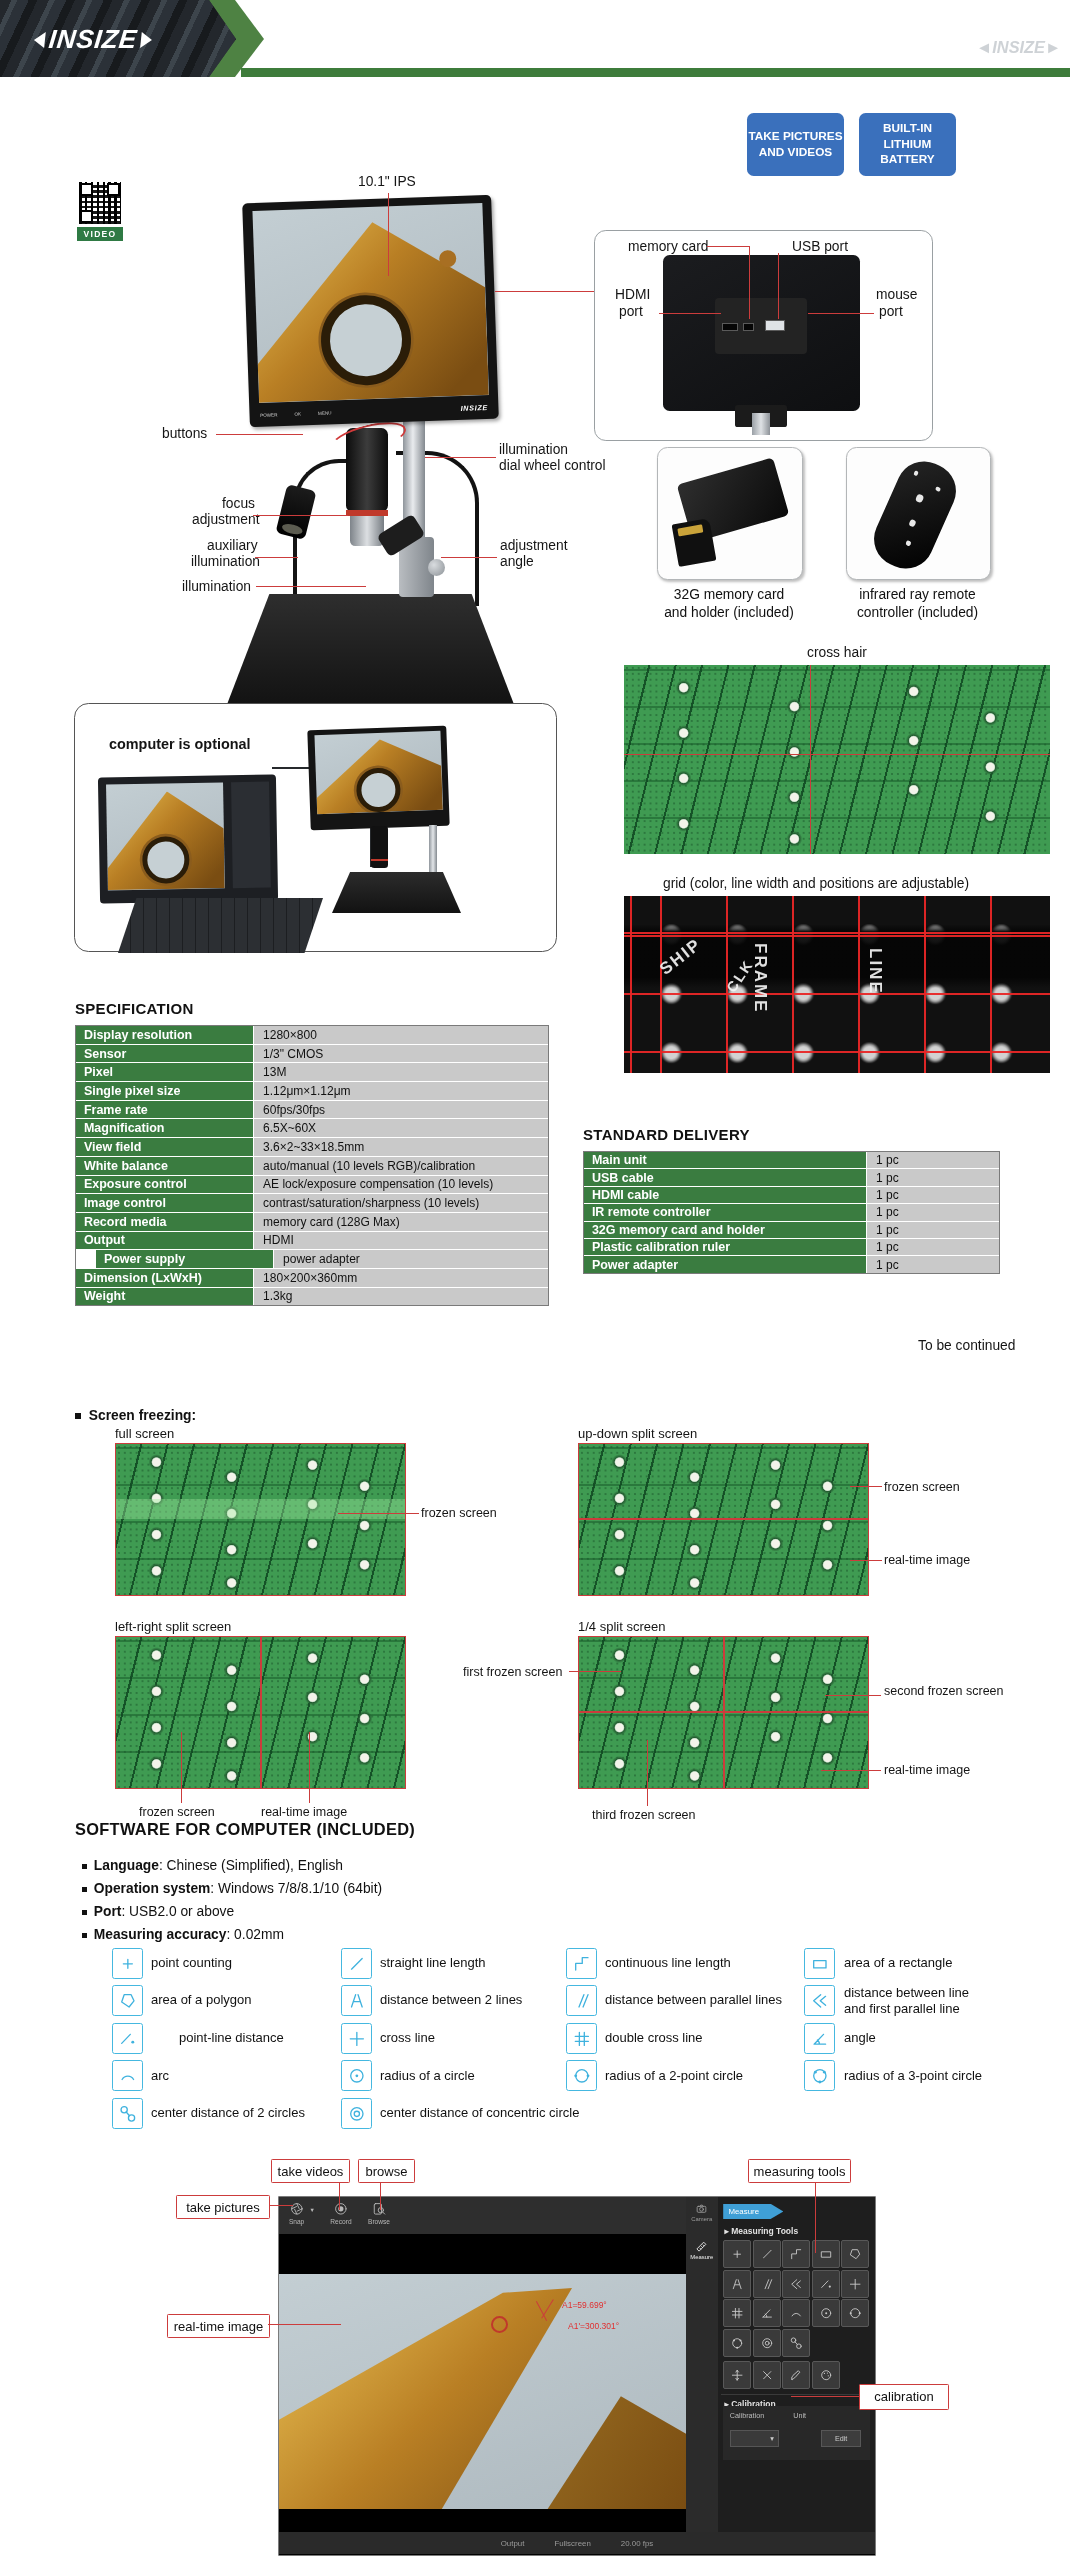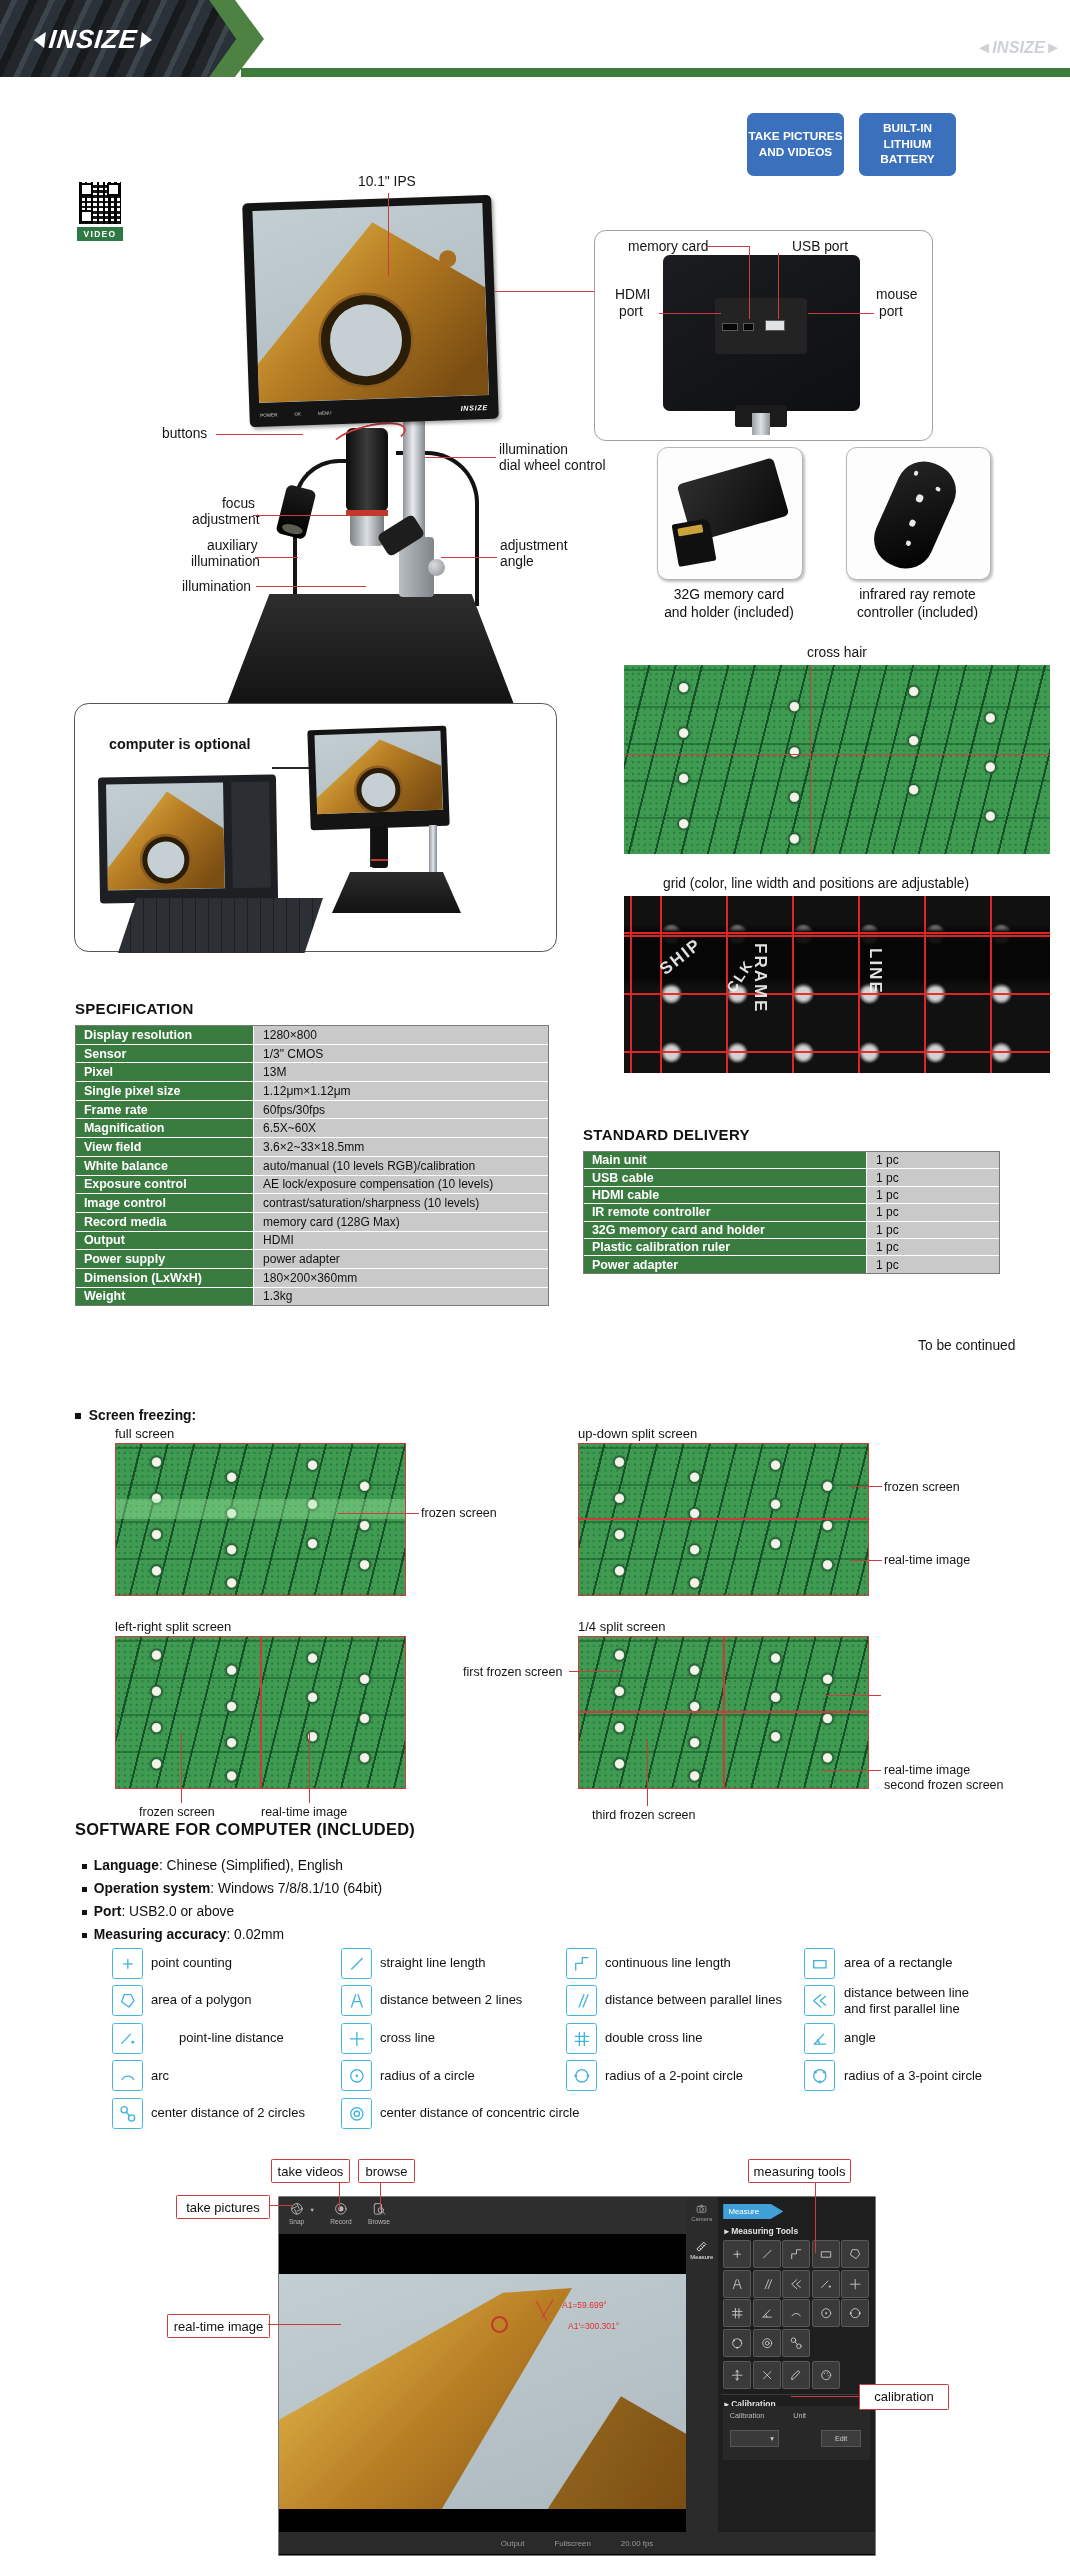--- a/index.html
+++ b/index.html
@@ -475,21 +475,21 @@
       </div>
     <div class="trow">
         <div class="tk" style="width:169px;height:17.7px;">Record media</div>
         <div class="tv">memory card (128G Max)</div>
       </div>
     <div class="trow">
         <div class="tk" style="width:169px;height:17.7px;">Output</div>
         <div class="tv">HDMI</div>
       </div>
     <div class="trow">
-        <div class="tk" style="width:169px;height:17.7px;">Power supply</div>
+        <div class="tk" style="width:169px;height:17.7px;margin-left:20px;">Power supply</div>
         <div class="tv">power adapter</div>
       </div>
     <div class="trow">
         <div class="tk" style="width:169px;height:17.7px;">Dimension (LxWxH)</div>
         <div class="tv">180×200×360mm</div>
       </div>
     <div class="trow">
         <div class="tk" style="width:169px;height:17.7px;">Weight</div>
         <div class="tv">1.3kg</div>
       </div>
@@ -557,21 +557,21 @@
   <div class="rl" style="left:309px;top:1732px;width:1.3px;height:71px;"></div>
   <div class="cl19" style="left:261px;top:1805px;">real-time image</div>
 
   <div class="cl19" style="left:578px;top:1619px;font-size:13px;">1/4 split screen</div>
   <div class="pcb redborder" style="left:578px;top:1636px;width:289px;height:151px;">
     <div class="rl" style="left:144px;top:0;width:2px;height:151px;"></div>
     <div class="rl" style="left:0;top:74px;width:289px;height:2px;"></div>
   </div>
   <div class="cl19" style="left:463px;top:1665px;">first frozen screen</div>
   <div class="rl" style="left:569px;top:1671px;width:52px;height:1.3px;"></div>
-  <div class="cl19" style="left:884px;top:1778px;">second frozen screen</div>
+  <div class="cl19" style="left:884px;top:1684px;">second frozen screen</div>
   <div class="rl" style="left:825px;top:1695px;width:56px;height:1.3px;"></div>
   <div class="cl19" style="left:884px;top:1763px;">real-time image</div>
   <div class="rl" style="left:821px;top:1770px;width:60px;height:1.3px;"></div>
   <div class="rl" style="left:647px;top:1740px;width:1.3px;height:66px;"></div>
   <div class="cl19" style="left:592px;top:1808px;">third frozen screen</div>
 
   <div class="h2" style="left:75px;top:1820px;font-size:16.4px;">SOFTWARE FOR COMPUTER (INCLUDED)</div>
   <div class="bullet" style="left:82px;top:1858px;"><span class="sq"></span><b>Language</b><span>: Chinese (Simplified), English</span></div>
   <div class="bullet" style="left:82px;top:1881px;"><span class="sq"></span><b>Operation system</b><span>: Windows 7/8/8.1/10 (64bit)</span></div>
   <div class="bullet" style="left:82px;top:1904px;"><span class="sq"></span><b>Port</b><span>: USB2.0 or above</span></div>

